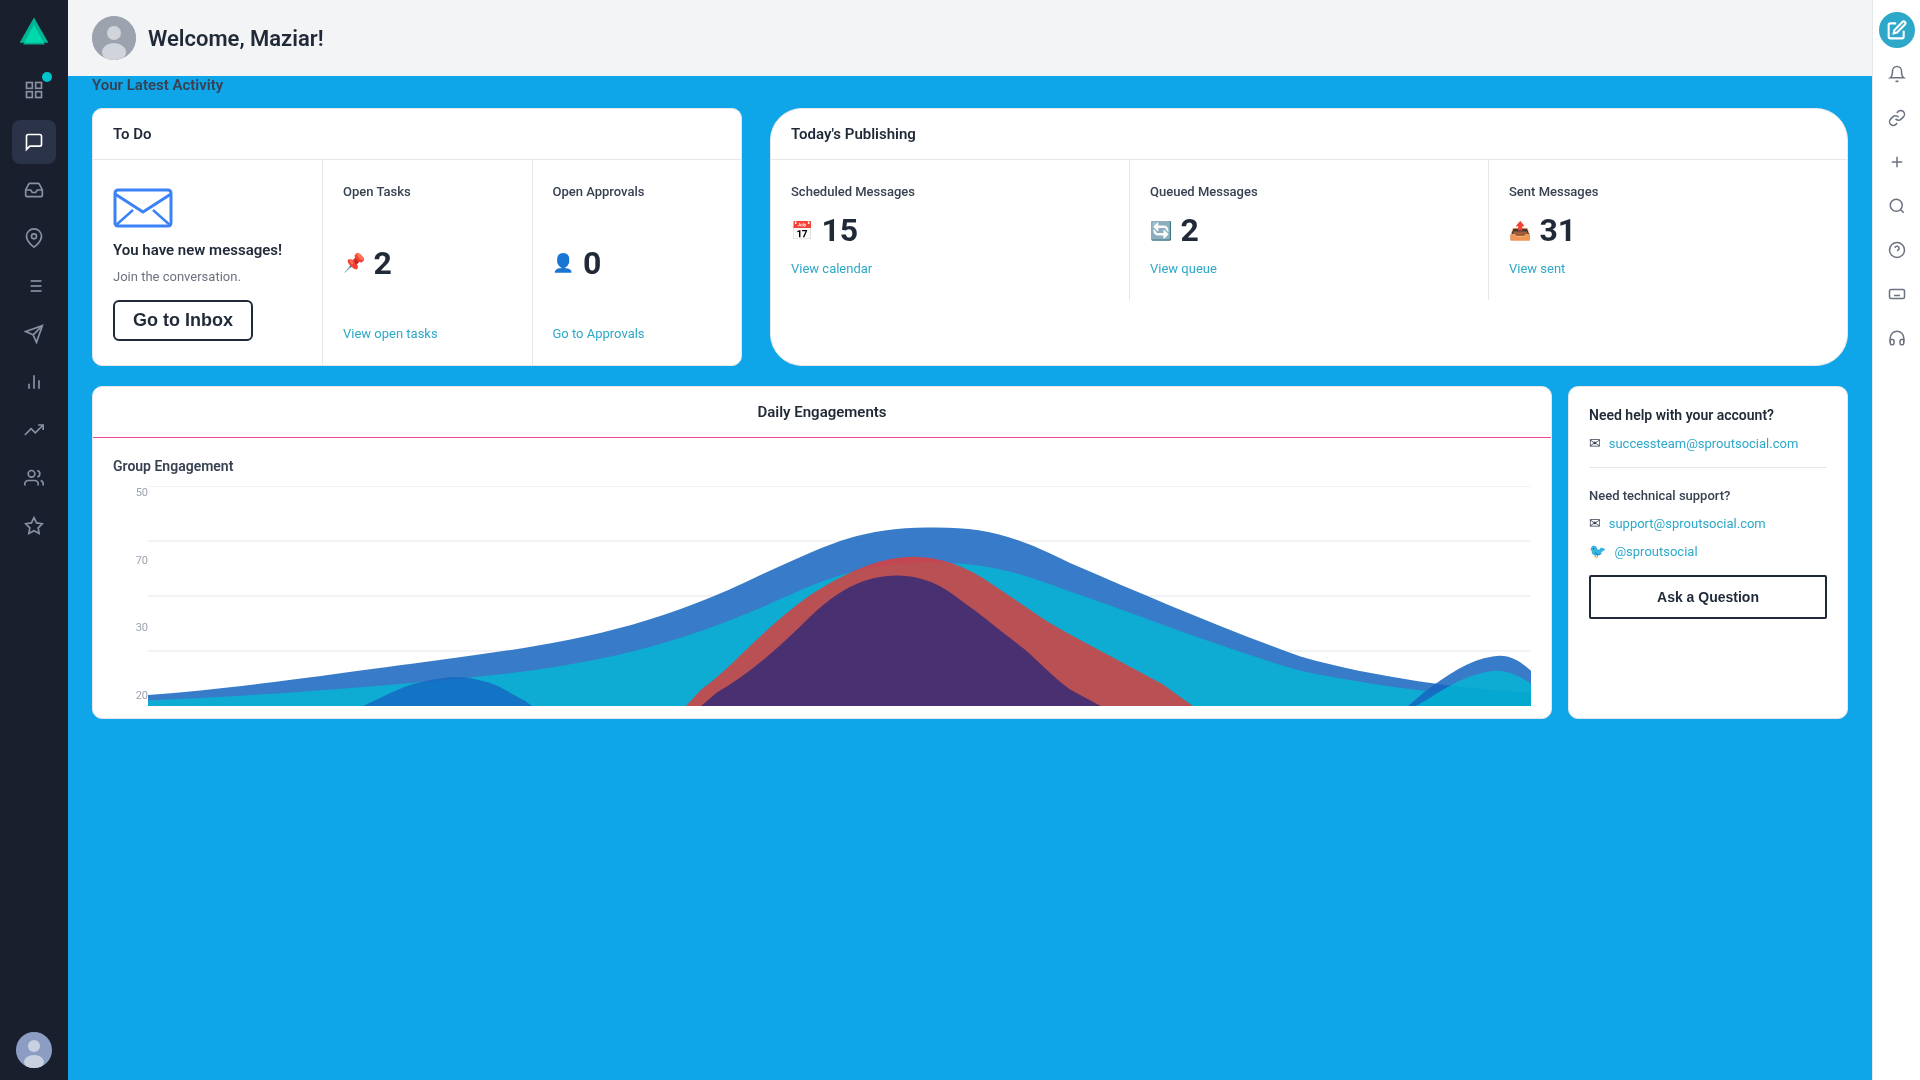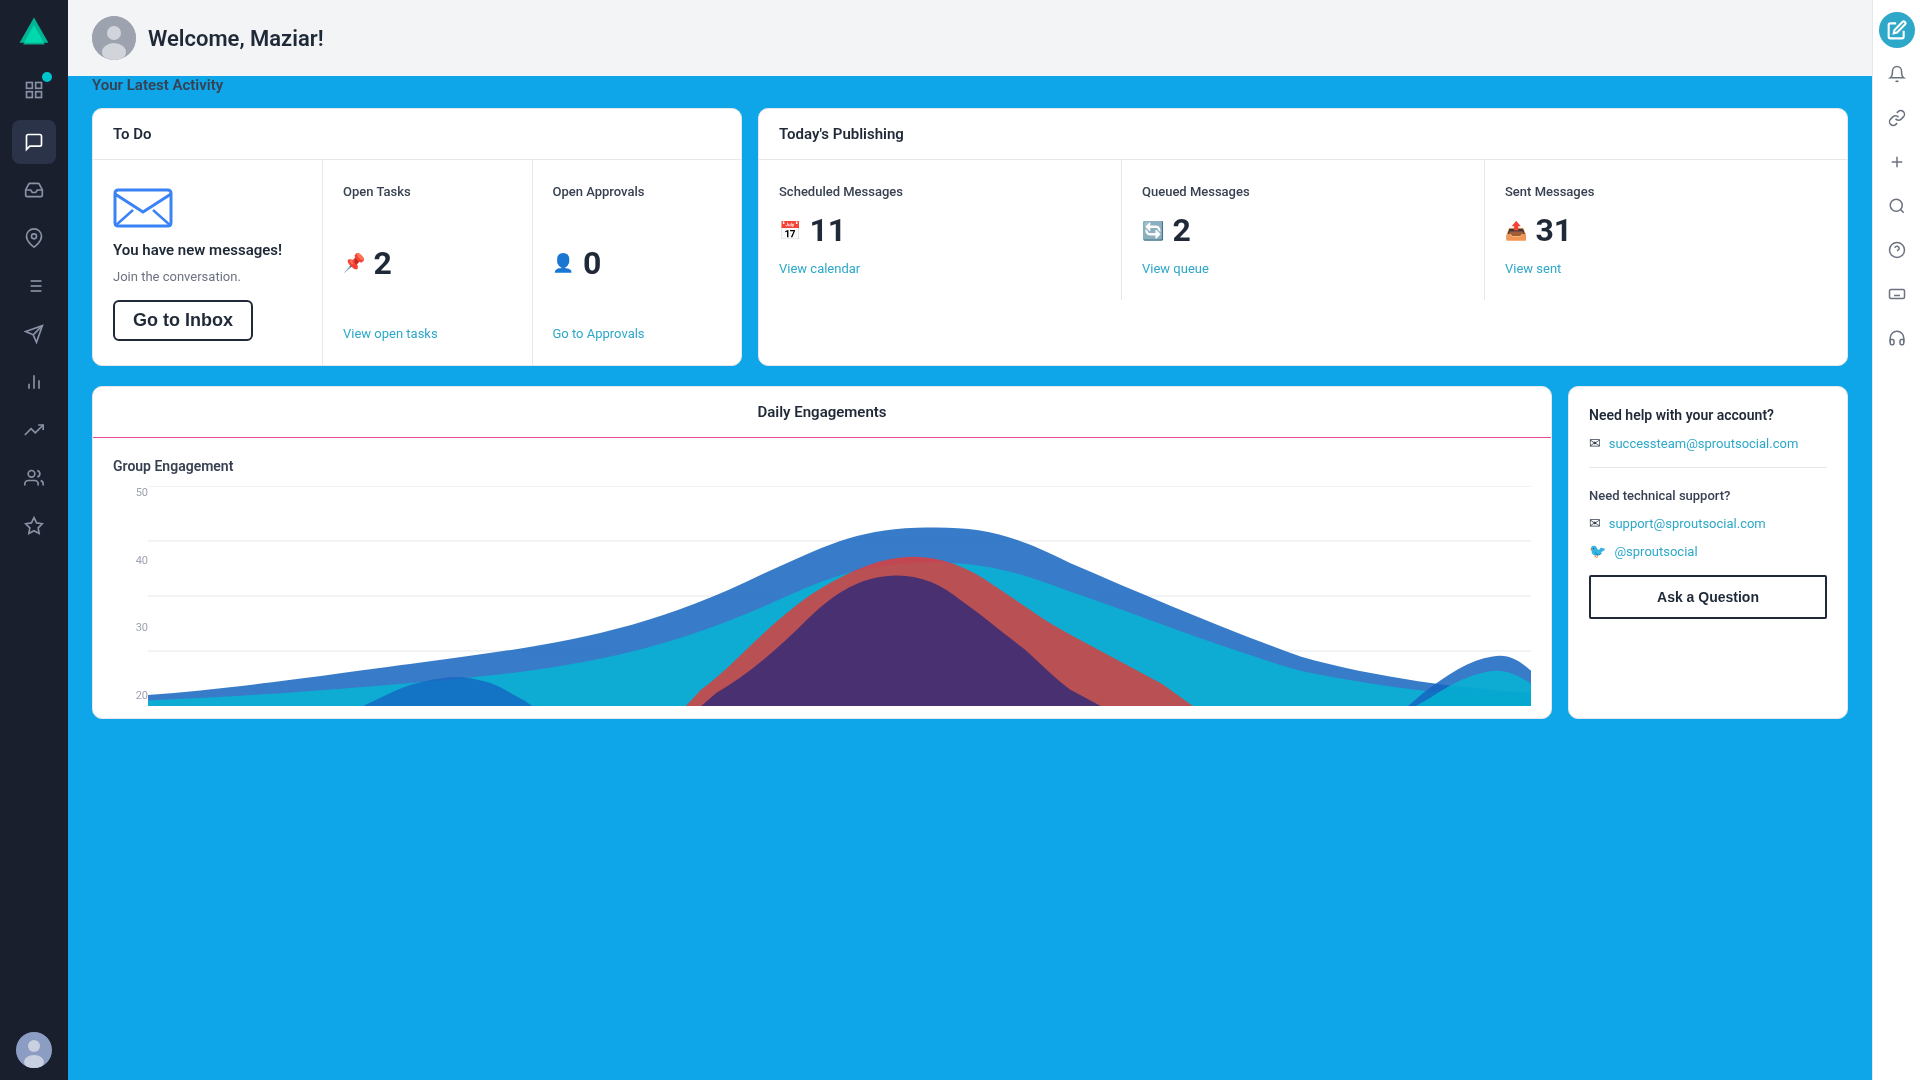--- a/index.html
+++ b/index.html
@@ -117,21 +117,21 @@
     .section-title {
       font-size: 15px;
       font-weight: 600;
       color: #374151;
       margin-bottom: 14px;
     }
 
     
     .cards-row {
       display: flex;
-      gap: 16px;
+      gap: 28px;
       margin-bottom: 20px;
     }
 
     
     .card {
       background: #fff;
       border-radius: 10px;
       border: 1px solid #e5e7eb;
       overflow: hidden;
     }
@@ -140,20 +140,21 @@
       border-bottom: 1px solid #e5e7eb;
       font-size: 15px;
       font-weight: 600;
       color: #1f2937;
     }
     .todo-card {
       flex: 0 0 650px;
     }
     .publishing-card {
       flex: 1;
+      border-radius: 32px;
     }
     .card-body {
       display: flex;
     }
 
     
     .msg-cell {
       padding: 24px 20px;
       width: 230px;
       border-right: 1px solid #e5e7eb;
@@ -482,21 +483,21 @@
       </div>
 
       <div class="card publishing-card">
         <div class="card-header">Today's Publishing</div>
         <div class="card-body">
 
           <div class="stat-cell">
             <div class="stat-label">Scheduled Messages</div>
             <div class="stat-value">
               <span style="font-size:18px; color:#9ca3af;">📅</span>
-              <span>11</span>
+              <span>15</span>
             </div>
             <a class="stat-link">View calendar</a>
           </div>
 
           <div class="stat-cell">
             <div class="stat-label">Queued Messages</div>
             <div class="stat-value">
               <span style="font-size:18px; color:#9ca3af;">🔄</span>
               <span>2</span>
             </div>
@@ -517,21 +518,21 @@
 
     <div class="bottom-row">
 
       <div class="engagements-card">
         <div class="engagements-header">Daily Engagements</div>
         <div class="chart-area">
           <div class="chart-title">Group Engagement</div>
           <div class="chart-container">
             <div class="y-axis">
               <span class="y-label">50</span>
-              <span class="y-label">40</span>
+              <span class="y-label">70</span>
               <span class="y-label">30</span>
               <span class="y-label">20</span>
             </div>
             <div class="chart-svg-area">
               <svg width="100%" height="100%" viewBox="0 0 900 200" preserveAspectRatio="none">
 
                 <line x1="0" y1="0" x2="900" y2="0" stroke="#e5e7eb" stroke-width="1"></line>
                 <line x1="0" y1="50" x2="900" y2="50" stroke="#e5e7eb" stroke-width="1"></line>
                 <line x1="0" y1="100" x2="900" y2="100" stroke="#e5e7eb" stroke-width="1"></line>
                 <line x1="0" y1="150" x2="900" y2="150" stroke="#e5e7eb" stroke-width="1"></line>

